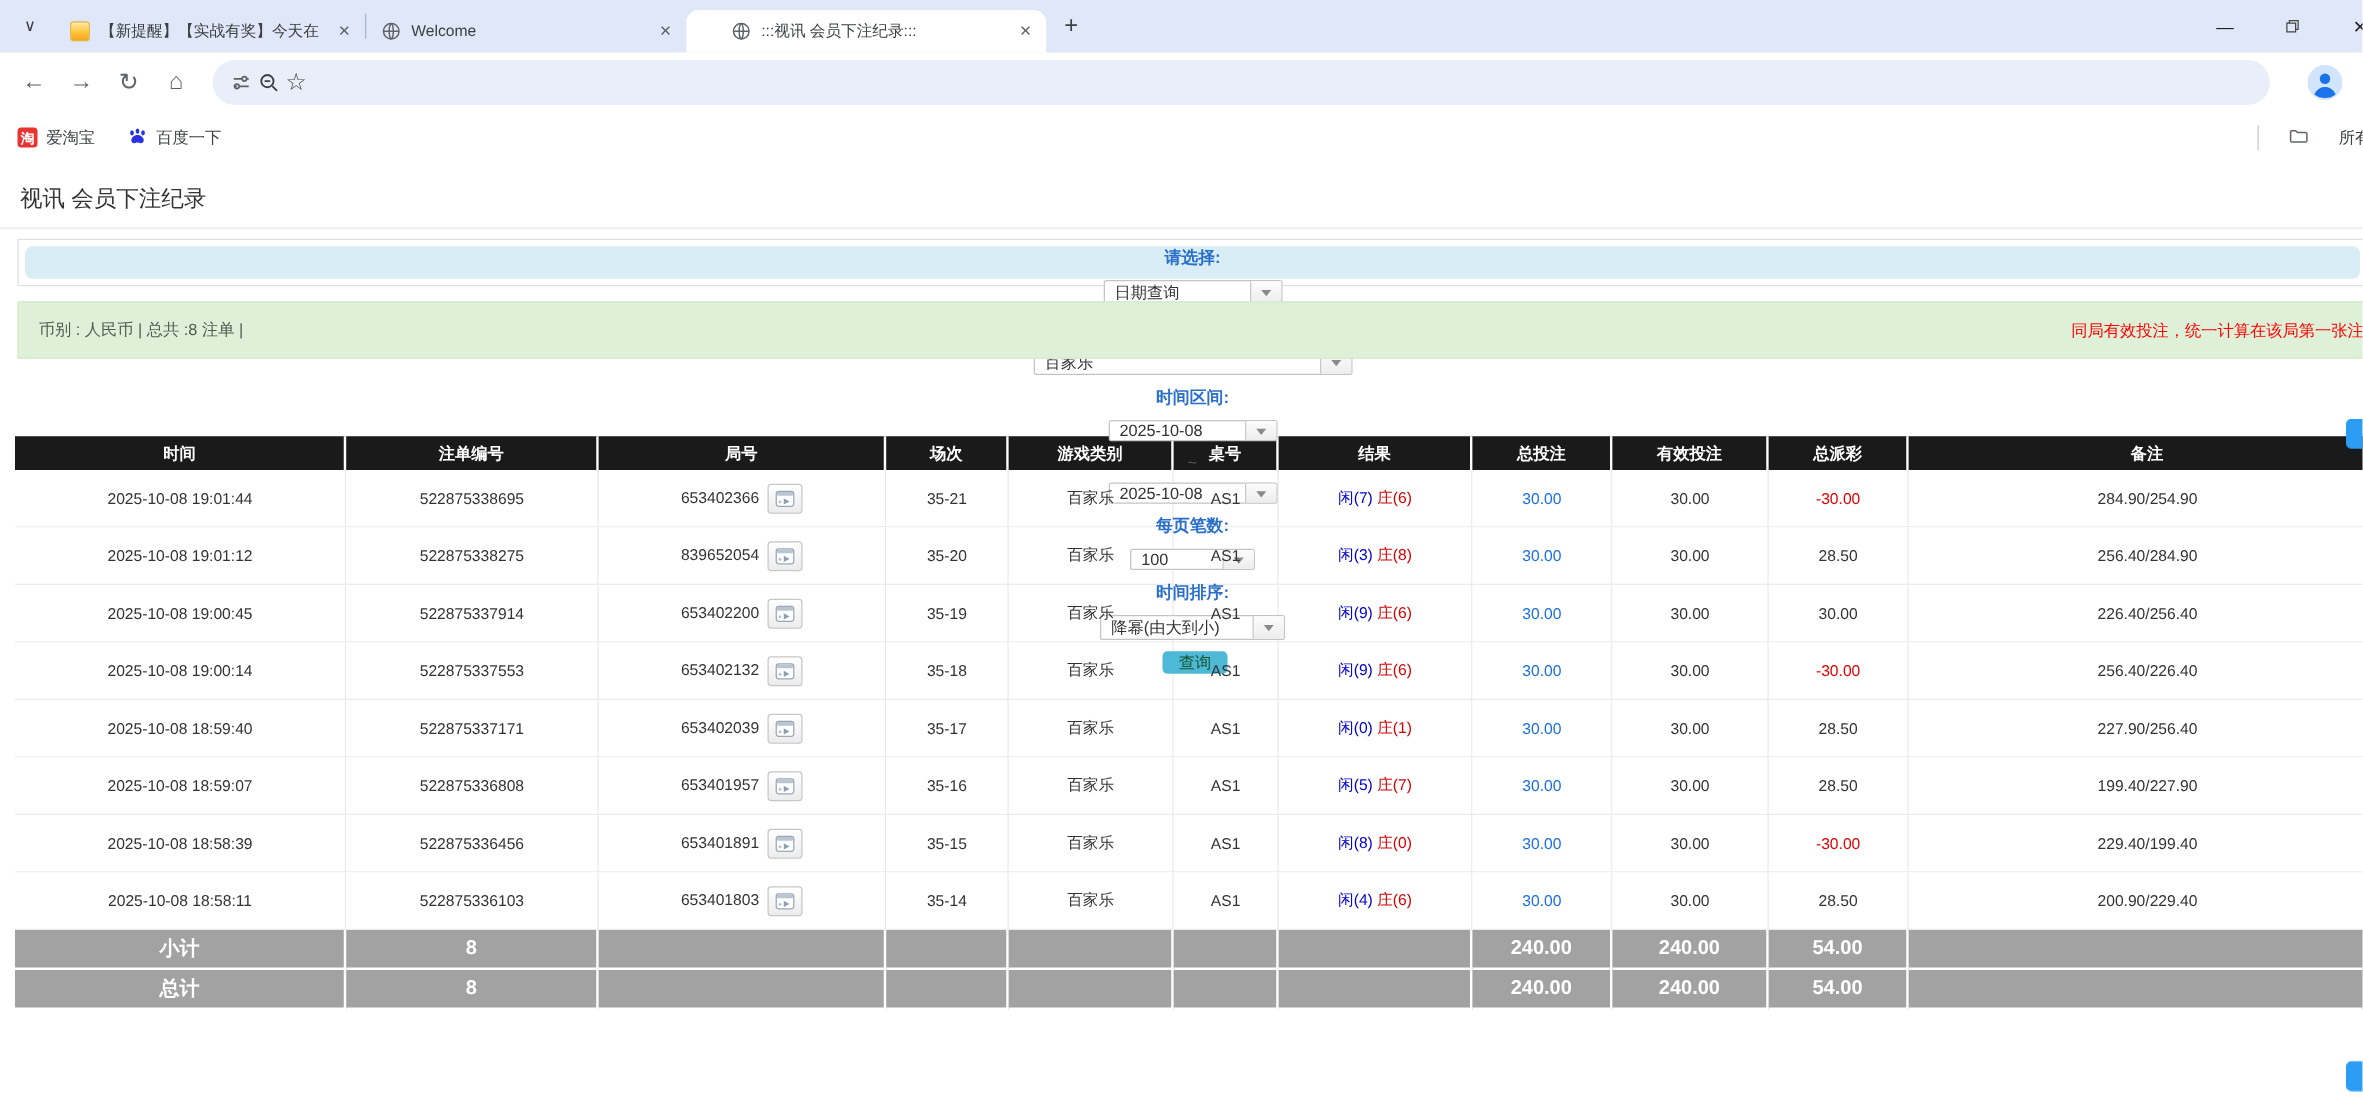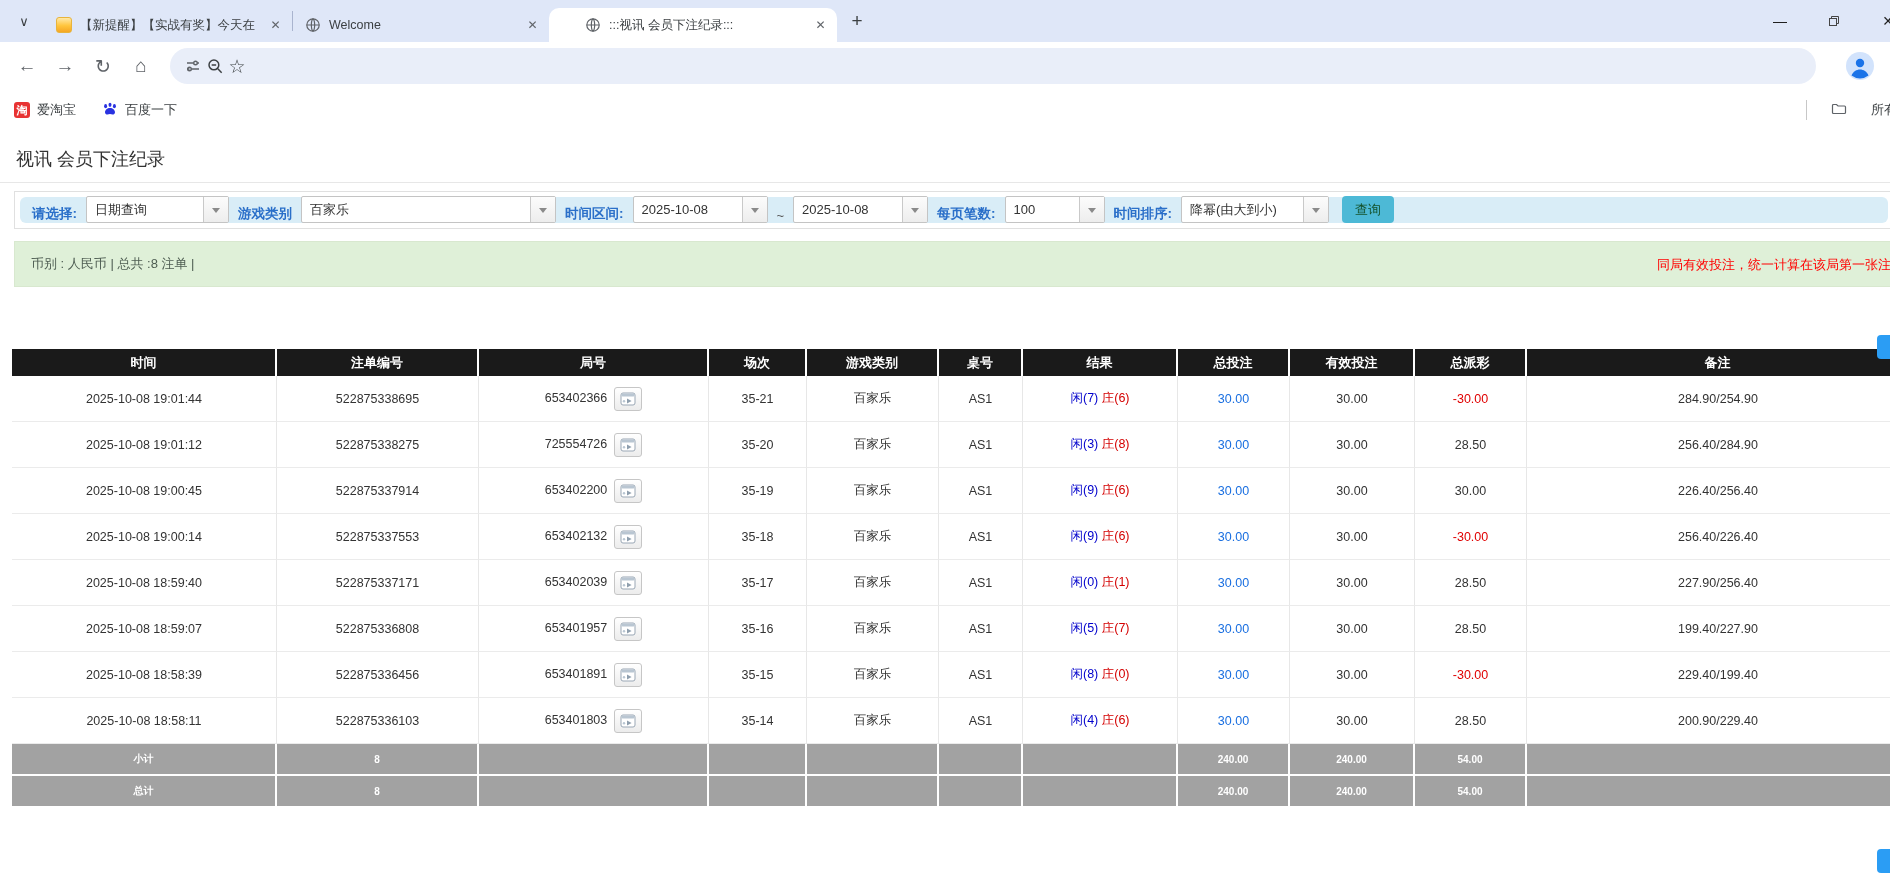--- a/index.html
+++ b/index.html
@@ -40,22 +40,22 @@
   .bm{display:flex;align-items:center;gap:7px;font-size:13px;color:#3c4043;margin-right:26px;cursor:pointer;}
   .tb-ico{width:16px;height:16px;border-radius:3px;background:#e83333;color:#fff;font-size:11px;font-weight:bold;
     display:flex;align-items:center;justify-content:center;}
   .bm-right{position:absolute;left:1806px;top:0;height:40px;display:flex;align-items:center;gap:24px;
     font-size:13px;color:#3c4043;white-space:nowrap;}
   .vsep{width:1px;height:20px;background:#c7c7c7;}
   
   .content{position:relative;width:1910px;background:#fff;}
   .page-title{font-size:18px;color:#333;padding:17px 0 11px 16px;border-bottom:1px solid #e7e7e7;}
   .filter-outer{margin:8px 0 0 14px;width:1880px;border:1px solid #e0e0e0;background:#fff;padding:5px;box-sizing:border-box;}
-  .filter-panel{background:var(--filter-panel-bg);border-radius:6px;height:26px;display:flex;align-items:flex-end;
-    padding:0 12px;gap:9px;}
+  .filter-panel{background:var(--filter-panel-bg);border-radius:6px;height:26px;display:flex;align-items:center;
+    padding:0 12px;gap:9px;flex-direction:column;}
   .flabel{font-size:13.5px;font-weight:bold;color:var(--accent-blue);white-space:nowrap;}
   .combo{display:flex;align-items:stretch;height:27px;background:#fff;border:1px solid #c4c4c4;border-radius:2px;box-sizing:border-box;}
   .combo .val{display:flex;align-items:center;padding:0 8px;font-size:13px;color:#333;white-space:nowrap;overflow:hidden;}
   .combo .tgl{width:24px;border-left:1px solid #c9c9c9;background:linear-gradient(180deg,#fcfcfc,#ededed);
     display:flex;align-items:center;justify-content:center;cursor:pointer;}
   .combo .tgl::after{content:"";border:4px solid transparent;border-top:5px solid #8a8a8a;margin-top:5px;}
   .c1{width:143px;font-family:Liberation Mono, monospace;}.c2{width:255px;}.c3{width:135px;}.c4{width:135px;}.c5{width:100px;}.c6{width:148px;}
   .tilde{font-size:13px;color:#555;}
   .search-btn{height:27px;padding:0 13px;background:var(--button-cyan);color:#14532d;font-size:13px;
     border:none;border-radius:4px;margin-left:4px;cursor:pointer;}
@@ -71,21 +71,21 @@
     border-right:2px solid #fff;padding:0;}
   tbody td{height:45px;text-align:center;font-size:12.5px;color:#333;background:#fff;
     border-bottom:1px solid #ebebeb;border-right:1px solid #e7e7e7;padding:0;}
   td.bet{color:var(--bet-amount-blue);}
   td.neg{color:var(--payout-negative-red);}
   .rp{color:var(--player-blue);}
   .rb{color:var(--banker-red);}
   .vbtn{display:inline-flex;align-items:center;justify-content:center;width:26px;height:22px;margin-left:7px;
     vertical-align:middle;border:1px solid #c6c6c6;border-radius:3px;background:linear-gradient(180deg,#ffffff,#ececec);cursor:pointer;}
   tr.sumrow td{background:var(--summary-row-bg);color:#fff;font-weight:bold;height:30px;
-    border-right:2px solid #fff;border-bottom:2px solid #fff;font-size:10px;}
+    border-right:2px solid #fff;border-bottom:2px solid #fff;font-size:16px;}
   
   .edge-btn{position:fixed;right:0;width:13px;height:24px;background:var(--edge-button-blue);
     border-radius:4px 0 0 4px;cursor:pointer;}
   .edge-top{top:335px;}.edge-bottom{top:849px;}
 </style>
 </head>
 <body>
 
 <div class="tabbar">
   <div class="tab-search">
@@ -280,21 +280,21 @@
             <td>AS1</td>
             <td><span class="rp">闲(7)</span> <span class="rb">庄(6)</span></td>
             <td class="bet">30.00</td>
             <td>30.00</td>
             <td class="neg">-30.00</td>
             <td>284.90/254.90</td>
           </tr>
           <tr>
             <td>2025-10-08 19:01:12</td>
             <td>522875338275</td>
-            <td><span>725554726</span><span class="vbtn">
+            <td><span>839652054</span><span class="vbtn">
                 <svg viewBox="0 0 16 14" width="16" height="14">
                   <rect x="1" y="1" width="14" height="12" rx="2" fill="#fff" stroke="#9aa7b5"></rect>
                   <rect x="1.6" y="1.6" width="12.8" height="3" rx="1" fill="#b9c6d2"></rect>
                   <circle cx="4" cy="9.3" r="1.2" fill="#b9c6d2"></circle>
                   <path d="M7 6.6l4.6 2.5L7 11.6z" fill="#8f9fae"></path>
                 </svg>
               </span></td>
             <td>35-20</td>
             <td>百家乐</td>
             <td>AS1</td>

